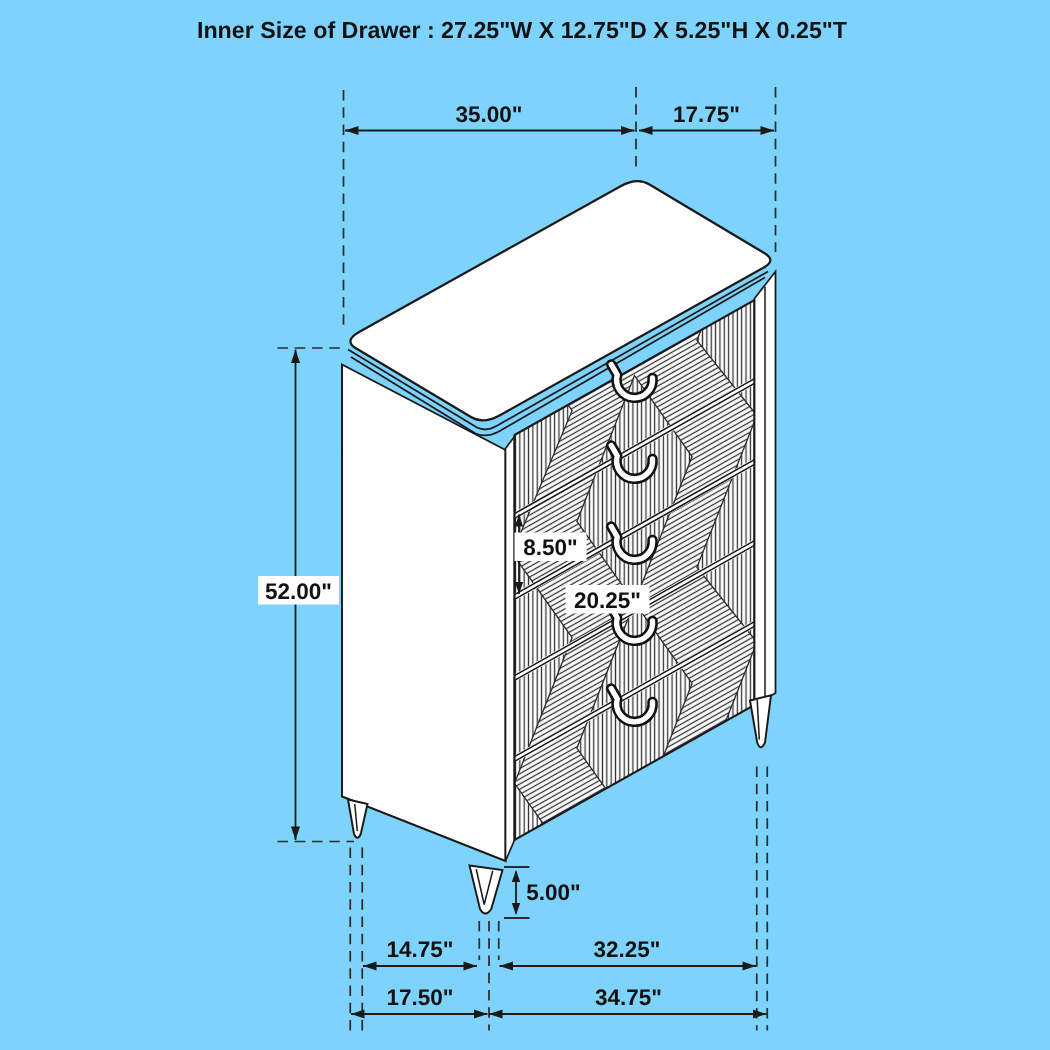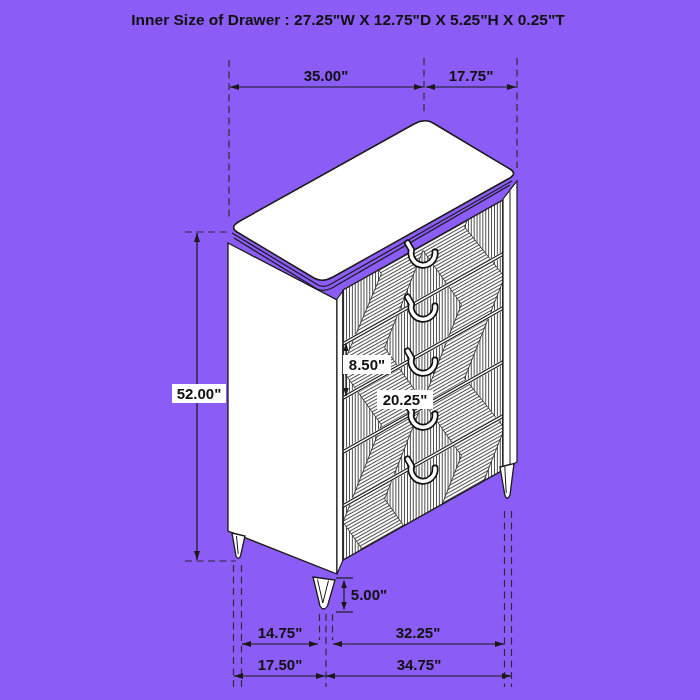--- a/index.html
+++ b/index.html
@@ -1,16 +1,16 @@
 <!DOCTYPE html>
 <html><head>
 <meta charset="utf-8">
 <style>
   html,body{margin:0;padding:0;background:#fff;}
-  .page{position:relative;width:700px;height:700px;background:#8b5cf6;overflow:hidden;
+  .page{position:relative;width:700px;height:700px;background:#7dd3fc;overflow:hidden;
         font-family:"Liberation Sans",sans-serif;}
   svg text{font-family:"Liberation Sans","DejaVu Sans",sans-serif;font-weight:bold;fill:#111;}
   .dim-label{font-size:15px;}
   .title-label{font-size:15.5px;}
   .dimline{stroke:#1a1a1a;stroke-width:1.2;fill:none;}
   .dashline{stroke:#2a2a2a;stroke-width:1.15;fill:none;stroke-dasharray:7 4.5;}
   .ah{fill:#1a1a1a;stroke:none;}
   .furn{stroke:#1a1a1a;fill:#fff;}
   .inner{stroke:#1a1a1a;fill:none;}
 </style>

